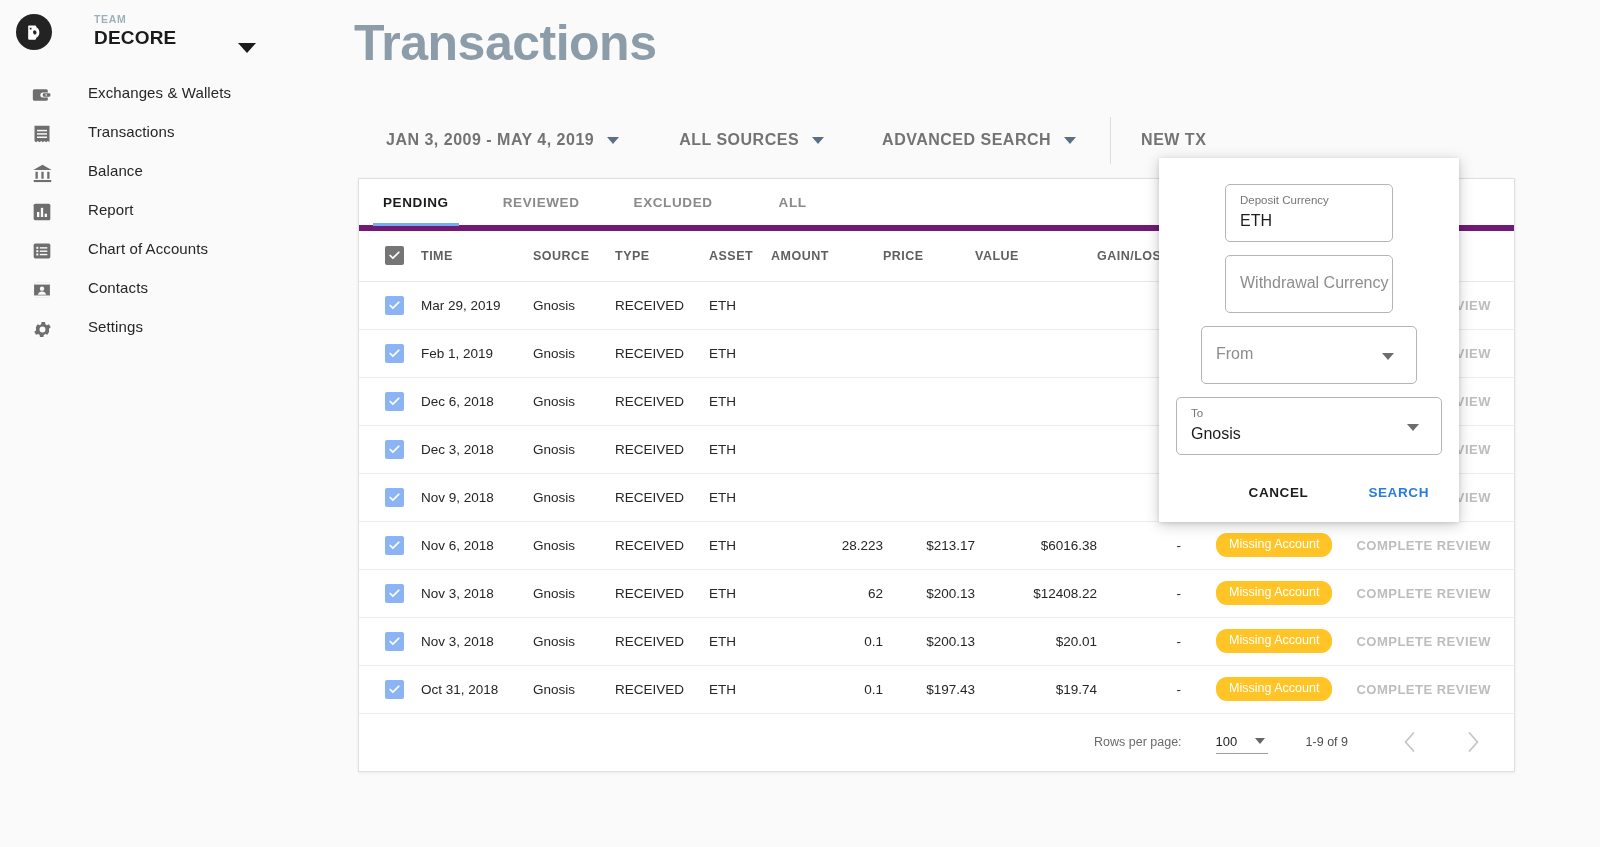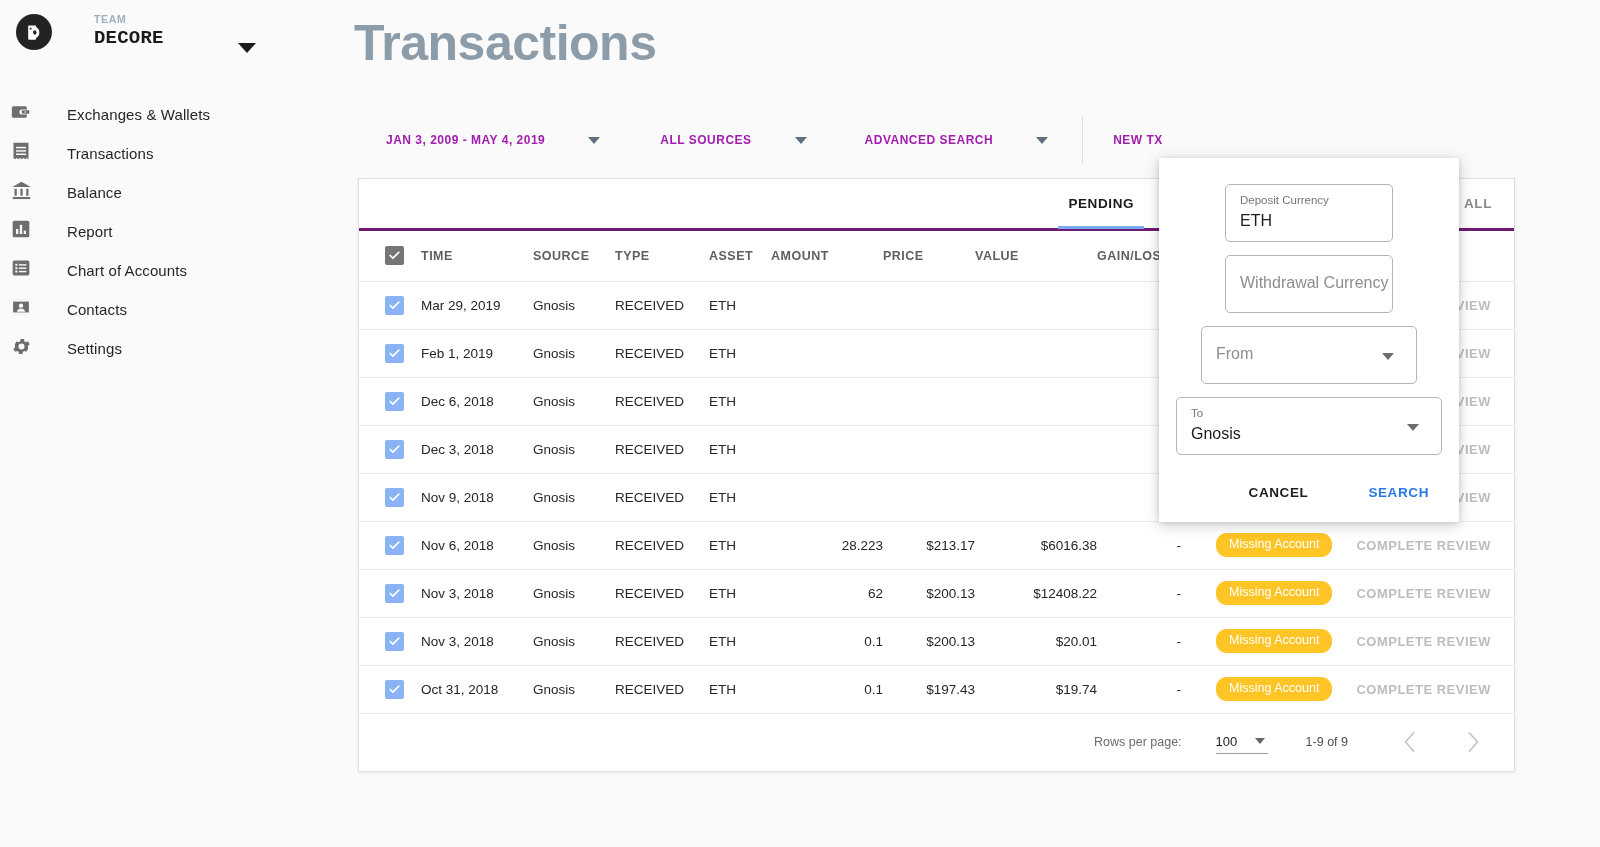--- a/index.html
+++ b/index.html
@@ -26,34 +26,34 @@
     display: flex; align-items: center; justify-content: center;
     flex: 0 0 auto;
   }
   .brand-text { margin-left: 42px; margin-top: -2px; }
   .brand-team {
     font-size: 10.5px; letter-spacing: .7px; font-weight: bold;
     color: #9fb0bd; line-height: 14px;
   }
   .brand-name {
     font-size: 19px; font-weight: bold; color: #1b1b1b;
-    letter-spacing: .2px; line-height: 24px; font-family: Liberation Mono, monospace;
+    letter-spacing: .2px; line-height: 24px;
   }
   .brand-caret {
     position: absolute; left: 222px; top: 29px;
     width: 0; height: 0;
     border-left: 9px solid transparent;
     border-right: 9px solid transparent;
     border-top: 10px solid #1b1b1b;
   }
 
   .nav { position: absolute; left: 0; top: 84px; width: 358px; }
   .nav-item {
-    display: flex; align-items: flex-end;
-    height: 39px; padding-left: 10px;
+    display: flex; align-items: flex-start;
+    height: 39px; padding-left: 31px;
     cursor: pointer;
   }
   .nav-icon {
     width: 22px; height: 22px; flex: 0 0 22px;
     display: flex; align-items: center; justify-content: center;
     color: #6e6e6e;
   }
   .nav-label {
     margin-left: 35px;
     font-size: 15px; color: #262626; letter-spacing: .1px;
@@ -68,43 +68,43 @@
   }
 
   
   .filters {
     position: absolute; left: 0; top: 122px;
     height: 36px; display: flex; align-items: center;
   }
   .filter {
     display: flex; align-items: center;
     height: 36px; cursor: pointer;
-    color: #a21caf;
-    font-size: 12px; font-weight: bold; letter-spacing: .5px; gap: 30px;
+    color: #737373;
+    font-size: 16px; font-weight: bold; letter-spacing: .5px;
   }
   .filter-caret {
     width: 0; height: 0; margin-left: 13px;
     border-left: 6px solid transparent;
     border-right: 6px solid transparent;
     border-top: 7px solid #5d7083;
   }
   .filter-sep {
     width: 1px; height: 47px; background: #dcdcdc;
     margin: 0 30px 0 34px;
   }
 
   
   .card {
     position: absolute; left: 0; top: 178px;
     width: 1157px; height: 594px;
     background: #ffffff;
     border: 1px solid #e0e0e0;
     box-shadow: 0 1px 3px rgba(0,0,0,.07);
   }
-  .tabs { display: flex; height: 52px; border-bottom: 3px solid #701a75; justify-content: flex-end; }
+  .tabs { display: flex; height: 52px; border-bottom: 6px solid #701a75; }
   .tab {
     display: flex; align-items: center; justify-content: center;
     padding: 0 10px; min-width: 72px;
     font-size: 13.5px; font-weight: bold; letter-spacing: .6px;
     color: #8a8a8a; cursor: pointer; position: relative;
   }
   .tab:first-child { margin-left: 14px; }
   .tab + .tab { margin-left: 34px; }
   .tab.active { color: #1b1b1b; }
   .tab.active::after {

